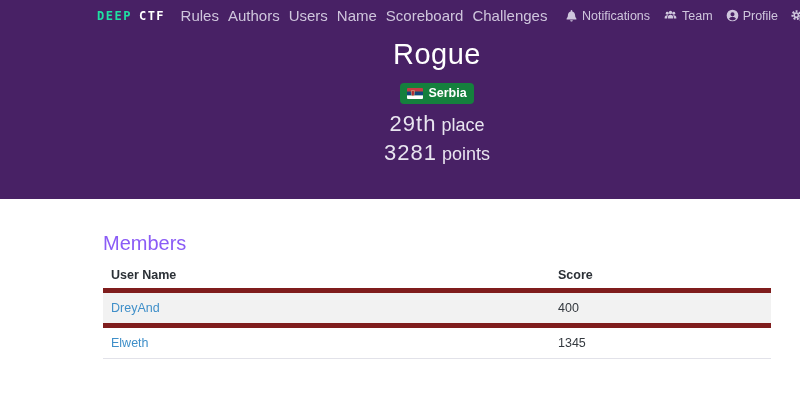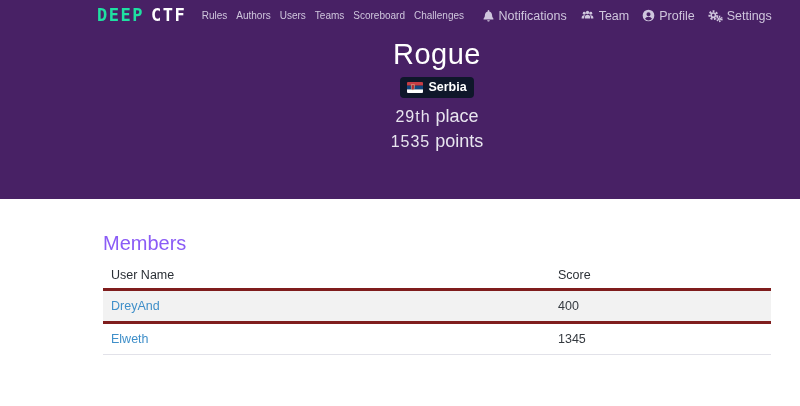--- a/index.html
+++ b/index.html
@@ -9,70 +9,70 @@
     -webkit-font-smoothing:antialiased;
   }
   .page{width:874px;}
 
   
   .navbar{
     height:31px;background:#482165;display:flex;align-items:center;
     padding-left:97px;box-sizing:border-box;width:874px;
   }
   .logo{display:flex;align-items:baseline;cursor:pointer;user-select:none;
-    font-family:"DejaVu Sans Mono", monospace;font-weight:bold;font-size:17px;
+    font-family:"DejaVu Sans Mono", monospace;font-weight:bold;font-size:12px;
     letter-spacing:1.5px;line-height:1;}
   .logo .deep{color:#1fe0a2;}
   .logo .ctf{color:#ffffff;margin-left:7px;}
   .nav-links{display:flex;align-items:center;margin-left:11px;}
   .nav-link{
-    color:#cfc6dd;font-size:10px;padding:0 4.5px;white-space:nowrap;cursor:pointer;
+    color:#cfc6dd;font-size:15px;padding:0 4.5px;white-space:nowrap;cursor:pointer;
   }
   .nav-actions{display:flex;align-items:center;margin-left:auto;margin-right:103px;}
   .nav-action{
     display:flex;align-items:center;color:#cfc6dd;font-size:12.5px;
     margin-left:13px;white-space:nowrap;cursor:pointer;justify-content:center;
   }
   .nav-action svg{margin-right:4px;display:block;}
 
   
   .hero{
     height:168px;background:#482165;text-align:center;width:874px;
     box-sizing:border-box;padding-top:8px;color:#e8e5ef;
   }
   .team-name{
     font-size:29px;font-weight:300;color:#ffffff;line-height:1.1;
     margin:0;letter-spacing:0.5px;
   }
   .country-badge{
-    display:inline-flex;align-items:center;margin-top:6px;
-    background:#0f172a;border-radius:4px;padding:3px 7px;cursor:pointer;
+    display:inline-flex;align-items:center;margin-top:12px;
+    background:#15803d;border-radius:4px;padding:3px 7px;cursor:pointer;
   }
   .country-badge svg{display:block;margin-right:5px;border-radius:1px;}
   .country-badge .country-label{color:#ffffff;font-size:12.5px;font-weight:bold;line-height:1.2;}
   .stat-line{margin-top:9px;line-height:1;}
   .stat-line.points{margin-top:7px;}
-  .stat-value{font-size:16px;font-weight:300;letter-spacing:1px;}
+  .stat-value{font-size:22px;font-weight:300;letter-spacing:1px;}
   .stat-word{font-size:18px;font-weight:300;margin-left:5px;}
 
   
   .content{margin-left:103px;width:668px;}
   .members-heading{
     font-size:20px;font-weight:400;color:#8b5cf6;margin:34px 0 9px 0;line-height:1;
   }
   table.members-table{
     width:668px;border-collapse:collapse;font-size:12.5px;color:#34393f;
     table-layout:fixed;
   }
   table.members-table th{
-    text-align:left;font-weight:normal;padding:6px 8px;color:#2b3036;
+    text-align:left;font-weight:bold;padding:6px 8px;color:#2b3036;
     border-bottom:2px solid #e2e2e9;
   }
   table.members-table td{
-    padding:8px;border-top:3px solid #7f1d1d;
+    padding:8px;border-top:5px solid #7f1d1d;
   }
   table.members-table tbody tr:nth-child(odd){background:#f2f2f2;}
   table.members-table tbody tr:last-child{border-bottom:1px solid #e2e2e9;}
   .col-user{width:431px;}
   a.member-link{color:#3f8fc9;text-decoration:none;cursor:pointer;}
 </style>
 </head>
 <body>
 
 <div class="page">
@@ -80,21 +80,21 @@
   <div class="navbar">
     <div class="logo">
       <span class="deep">DEEP</span>
       <span class="ctf">CTF</span>
     </div>
 
     <div class="nav-links">
       <span class="nav-link">Rules</span>
       <span class="nav-link">Authors</span>
       <span class="nav-link">Users</span>
-      <span class="nav-link">Teams</span>
+      <span class="nav-link">Name</span>
       <span class="nav-link">Scoreboard</span>
       <span class="nav-link">Challenges</span>
     </div>
 
     <div class="nav-actions">
       <span class="nav-action">
         <span>
             <svg width="13" height="13" viewBox="0 0 16 16" fill="currentColor">
               <path d="M8 15.5c.9 0 1.6-.7 1.6-1.6H6.4c0 .9.7 1.6 1.6 1.6zm5.9-3.9c-.8-.7-1.5-1.9-1.5-4.1 0-2.2-1.4-4-3.4-4.5v-.7a1 1 0 1 0-2 0v.7C5 3.5 3.6 5.3 3.6 7.5c0 2.2-.7 3.4-1.5 4.1-.5.5-.2 1.3.5 1.3h10.8c.7 0 1-.8.5-1.3z"></path>
             </svg>
@@ -148,21 +148,21 @@
               <path d="M4.4 2.6h3v3.2c0 1.2-.8 2-1.5 2.3-.7-.3-1.5-1.1-1.5-2.3z" fill="#b02a30" stroke="#e9d8a6" stroke-width="0.5"></path>
             </svg>
           </span>
         <span class="country-label">Serbia</span>
       </span>
     </div>
     <div class="stat-line">
       <span class="stat-value">29th</span><span class="stat-word">place</span>
     </div>
     <div class="stat-line points">
-      <span class="stat-value">1535</span><span class="stat-word">points</span>
+      <span class="stat-value">3281</span><span class="stat-word">points</span>
     </div>
   </div>
 
   <div class="content">
     <h2 class="members-heading">Members</h2>
     <table class="members-table">
       <thead>
         <tr>
           <th class="col-user">User Name</th>
           <th>Score</th>

